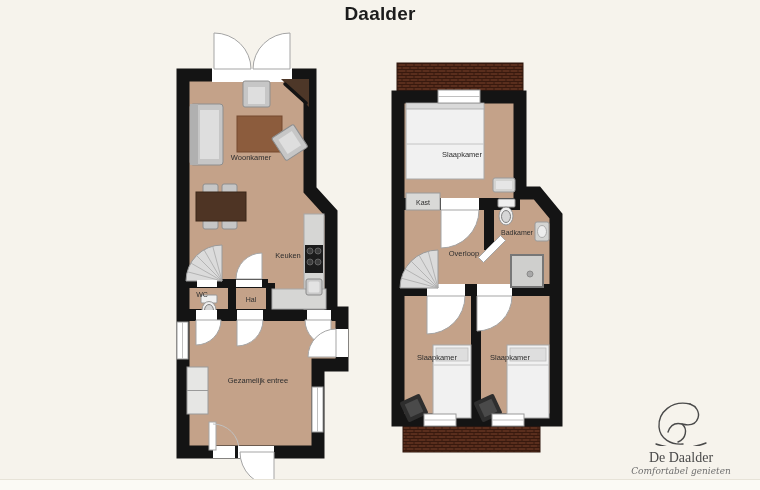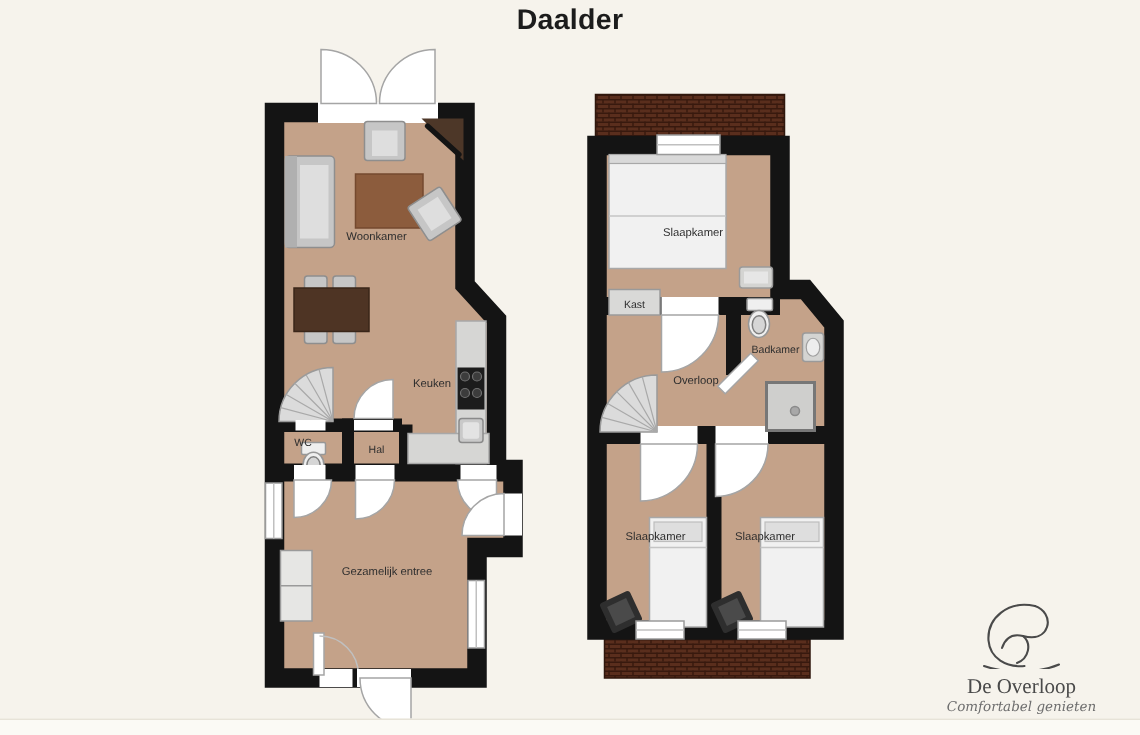--- a/index.html
+++ b/index.html
@@ -256,18 +256,18 @@
 
   <div class="logo">
     <svg width="150" height="48" viewBox="0 0 150 48">
       <g fill="none" stroke="#4a4a4a" stroke-width="1.4" stroke-linecap="round">
         <path d="M84,6 C66,2 52,14 53,29 C54,41 65,47 77,46"></path>
         <path d="M84,6 C90,8 94,14 92,20 C90,26 84,28 76,26 C68,24 64,28 62,34"></path>
         <path d="M76,26 C82,31 80,41 72,44"></path>
         <path d="M50,46 C64,51 86,51 100,45"></path>
       </g>
     </svg>
-    <div class="logo-name">De Overloop</div>
+    <div class="logo-name">De Daalder</div>
     <div class="logo-tagline">Comfortabel genieten</div>
   </div>
 
   <div class="bottom-strip"></div>
 </div>
 
 </body></html>

